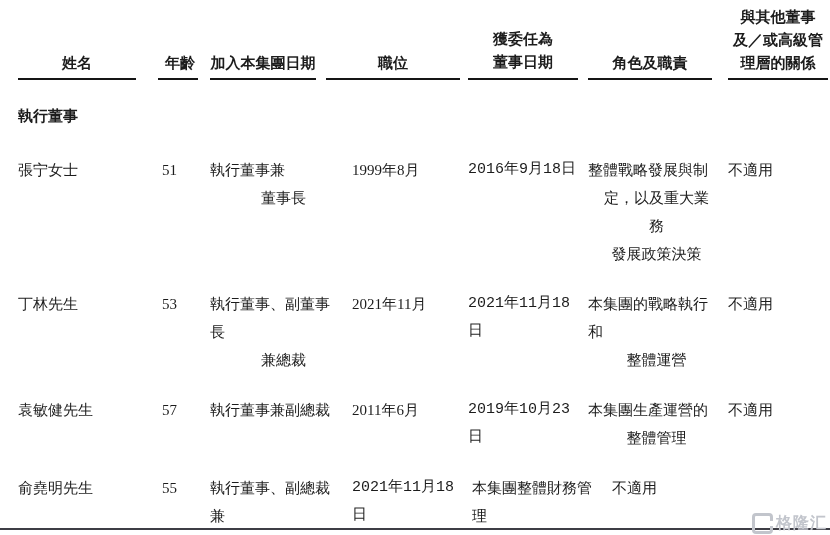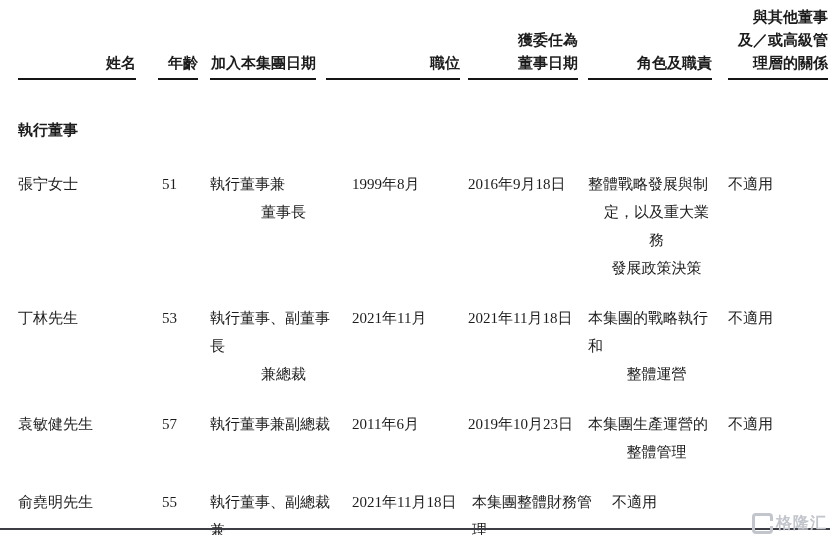--- a/index.html
+++ b/index.html
@@ -11,36 +11,36 @@
     font-family:"Liberation Serif","DejaVu Serif",serif;
     color:#1c1c1c;
   }
   #content{padding-left:18px;padding-right:2px;}
   .grid{display:flex;align-items:flex-start;}
   .c{box-sizing:border-box;}
   .c1{width:118px;margin-right:22px;}
   .c2{width:40px;margin-right:12px;padding-left:4px;}
   .c3{width:134px;margin-right:8px;}
   .c4{width:106px;margin-right:10px;}
-  .c5{width:110px;margin-right:10px;}
+  .c5{width:110px;margin-right:10px;font-family:Liberation Mono, monospace;}
   .c6{width:124px;margin-right:16px;}
   .c7{width:100px;}
   
   .hdr{margin-top:6px;align-items:flex-end;}
   .hcell{
     border-bottom:2px solid #151515;
-    text-align:right;
+    text-align:center;
     font-weight:bold;
     font-size:15px;
     line-height:23px;
     padding-bottom:3px;
   }
   
   .section-title{
-    font-weight:bold;font-size:15px;line-height:28px;margin-top:36px;
+    font-weight:bold;font-size:15px;line-height:28px;margin-top:22px;
   }
   .row{margin-top:22px;font-size:15px;line-height:28px;}
   .row.first{margin-top:26px;}
   .cont{padding-left:13px;text-align:center;}
   
   .bottom-rule{
     position:absolute;left:0;right:0;bottom:5px;height:2px;background:#3d3d45;
   }
   
   .watermark{

